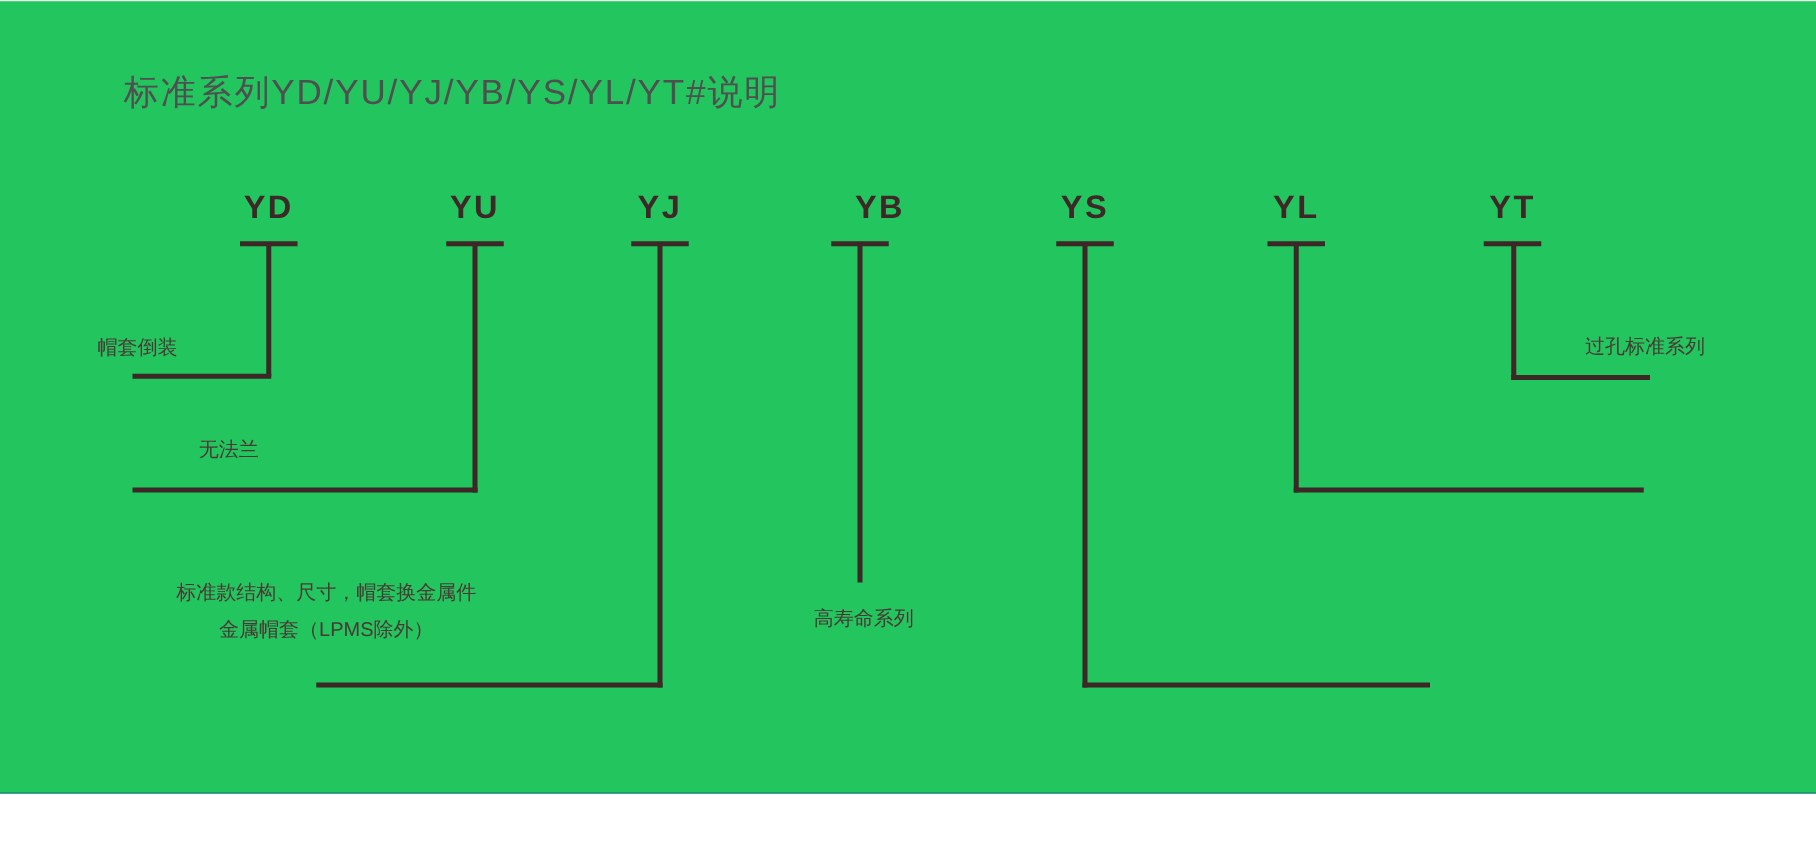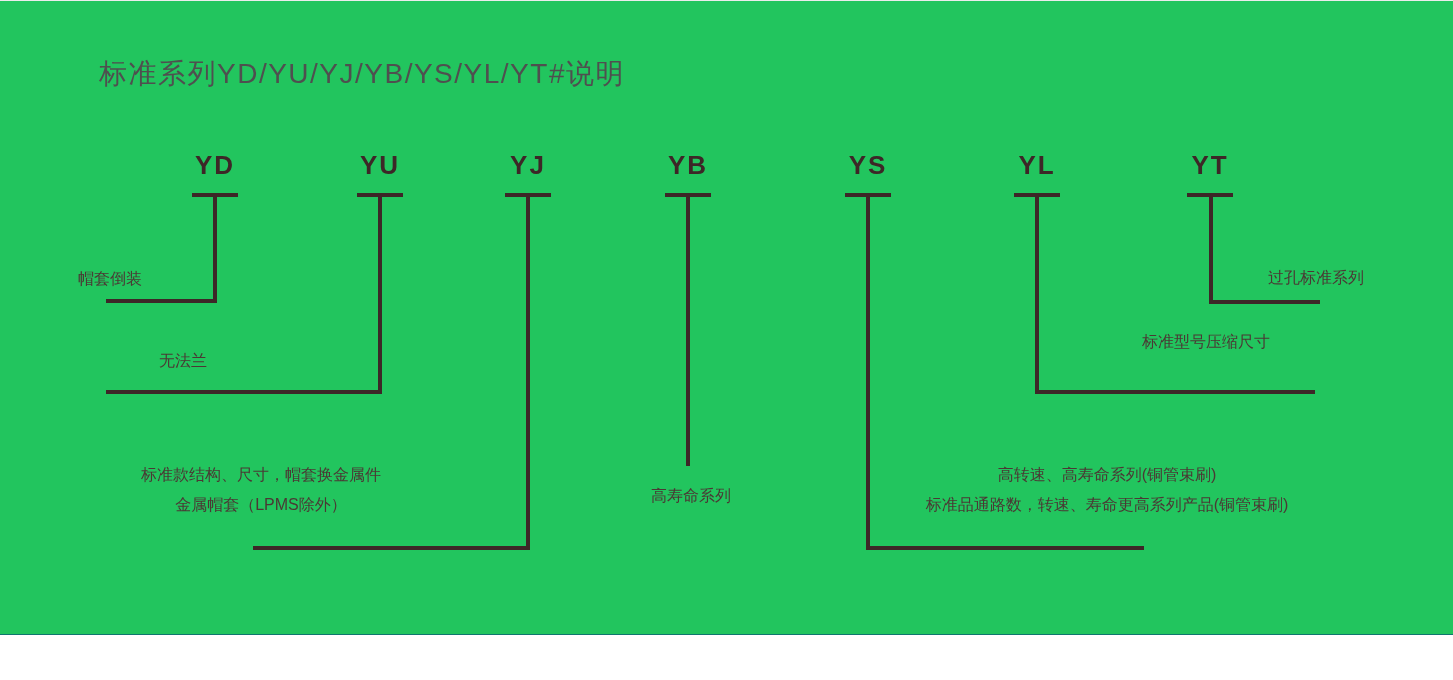--- a/index.html
+++ b/index.html
@@ -53,40 +53,35 @@
 
   <div class="code" style="left:528px">YJ</div>
   <div class="ul" style="left:505px"></div>
   <div class="vl" style="left:526px;top:194px;height:355px"></div>
   <div class="hl" style="left:253px;top:545px;width:277px"></div>
   <div class="desc center" style="left:112px;top:459px;width:298px">
     <div>标准款结构、尺寸，帽套换金属件</div>
     <div>金属帽套（LPMS除外）</div>
   </div>
 
-  <div class="code" style="left:688px">YB</div>
+  <div class="code" style="left:704px">YB</div>
   <div class="ul" style="left:665px"></div>
   <div class="vl" style="left:686px;top:194px;height:271px"></div>
   <div class="desc" style="left:651px;top:480px">高寿命系列</div>
 
   <div class="code" style="left:868px">YS</div>
   <div class="ul" style="left:845px"></div>
   <div class="vl" style="left:866px;top:194px;height:355px"></div>
   <div class="hl" style="left:866px;top:545px;width:278px"></div>
-  <div class="desc center" style="left:893px;top:459px;width:428px">
-    <div>高转速、高寿命系列(铜管束刷)</div>
-    <div>标准品通路数，转速、寿命更高系列产品(铜管束刷)</div>
-  </div>
 
   <div class="code" style="left:1037px">YL</div>
   <div class="ul" style="left:1014px"></div>
   <div class="vl" style="left:1035px;top:194px;height:199px"></div>
   <div class="hl" style="left:1035px;top:389px;width:280px"></div>
   <div class="desc center" style="left:1040px;top:326px;width:332px">
-    <div>标准型号压缩尺寸</div>
   </div>
 
   <div class="code" style="left:1210px">YT</div>
   <div class="ul" style="left:1187px"></div>
   <div class="vl" style="left:1209px;top:194px;height:109px"></div>
   <div class="hl" style="left:1209px;top:299px;width:111px"></div>
   <div class="desc" style="left:1268px;top:262px">过孔标准系列</div>
 
 </div>
 

